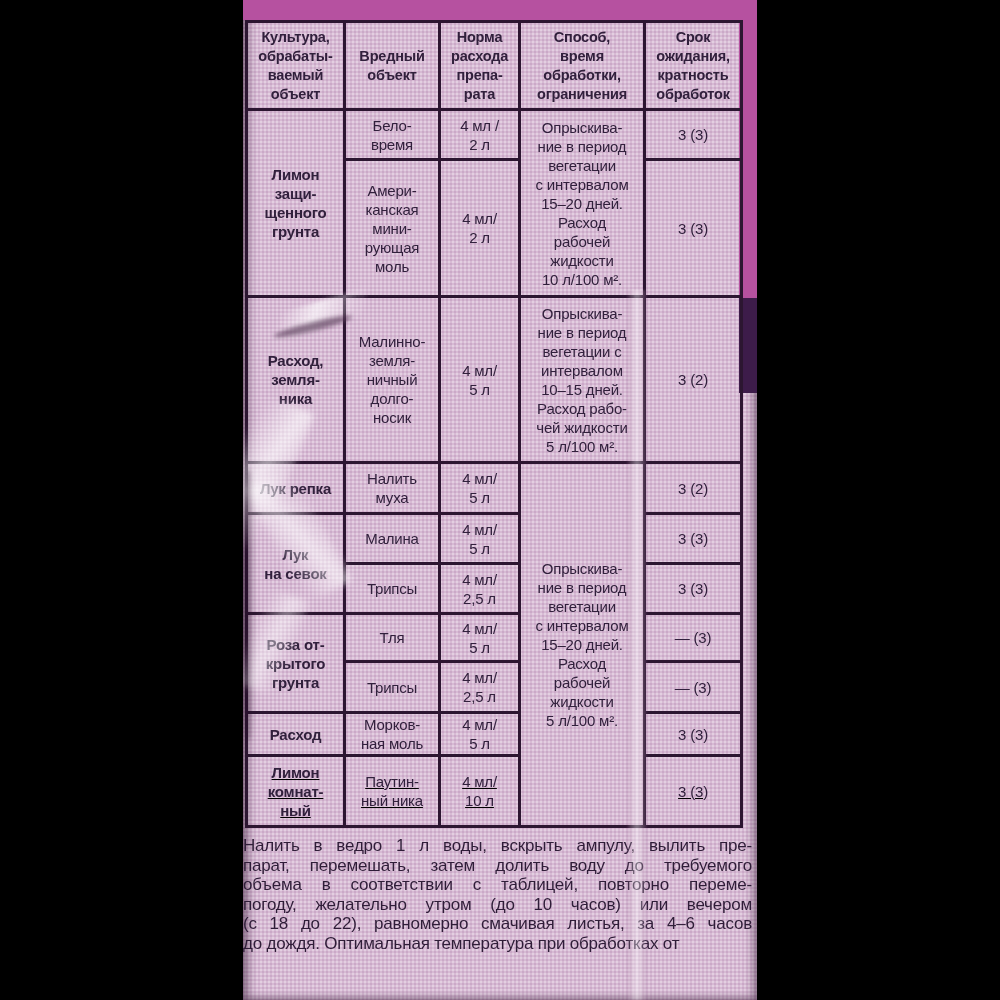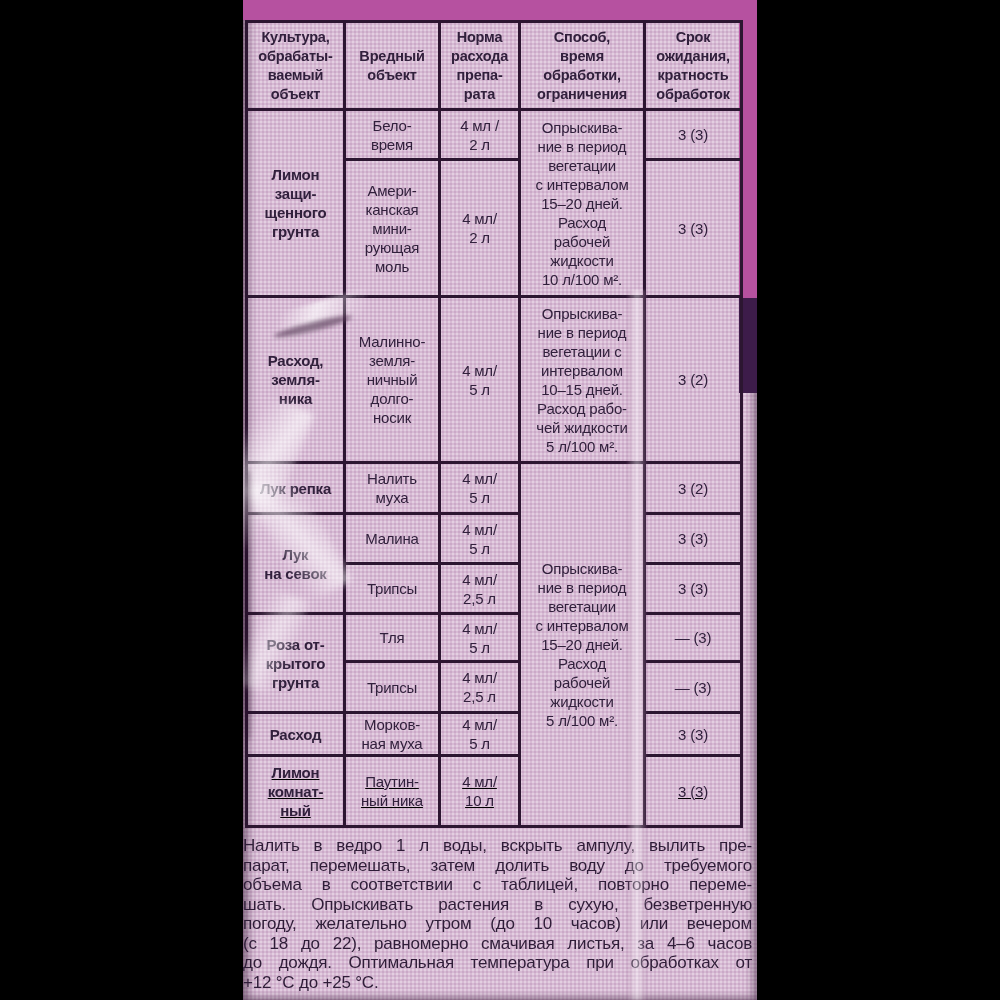--- a/index.html
+++ b/index.html
@@ -218,21 +218,21 @@
       </tr>
       <tr>
         <td>Трипсы</td>
         <td>4 мл/
 2,5 л</td>
         <td class="term">— (3)</td>
       </tr>
       <tr>
         <td class="crop">Расход</td>
         <td>Морков-
-ная муха</td>
+ная моль</td>
         <td>4 мл/
 5 л</td>
         <td class="term">3 (3)</td>
       </tr>
       <tr>
         <td class="crop">Лимон
 комнат-
 ный</td>
         <td>Паутин-
 ный ника</td>
@@ -240,25 +240,23 @@
 10 л</td>
         <td class="term">3 (3)</td>
       </tr>
     </tbody>
   </table>
 
   <div class="instructions">
     <div class="instr-line">Налить в ведро 1 л воды, вскрыть ампулу, вылить пре-</div>
     <div class="instr-line">парат, перемешать, затем долить воду до требуемого</div>
     <div class="instr-line">объема в соответствии с таблицей, повторно переме-</div>
-    <div class="instr-line">шать. Опрыскивать растения в сухую, безветренную</div>
     <div class="instr-line">погоду, желательно утром (до 10 часов) или вечером</div>
     <div class="instr-line">(с 18 до 22), равномерно смачивая листья, за 4–6 часов</div>
     <div class="instr-line">до дождя. Оптимальная температура при обработках от</div>
-    <div class="instr-line">+12 °C до +25 °C.</div>
   </div>
 
   <div class="glare glare1"></div>
   <div class="glare shadow-swoosh"></div>
   <div class="glare glare2"></div>
   <div class="glare glare3"></div>
   <div class="glare glare4"></div>
   <div class="glare edge-shadow"></div>
   <div class="glare crease-v"></div>
 </div>

